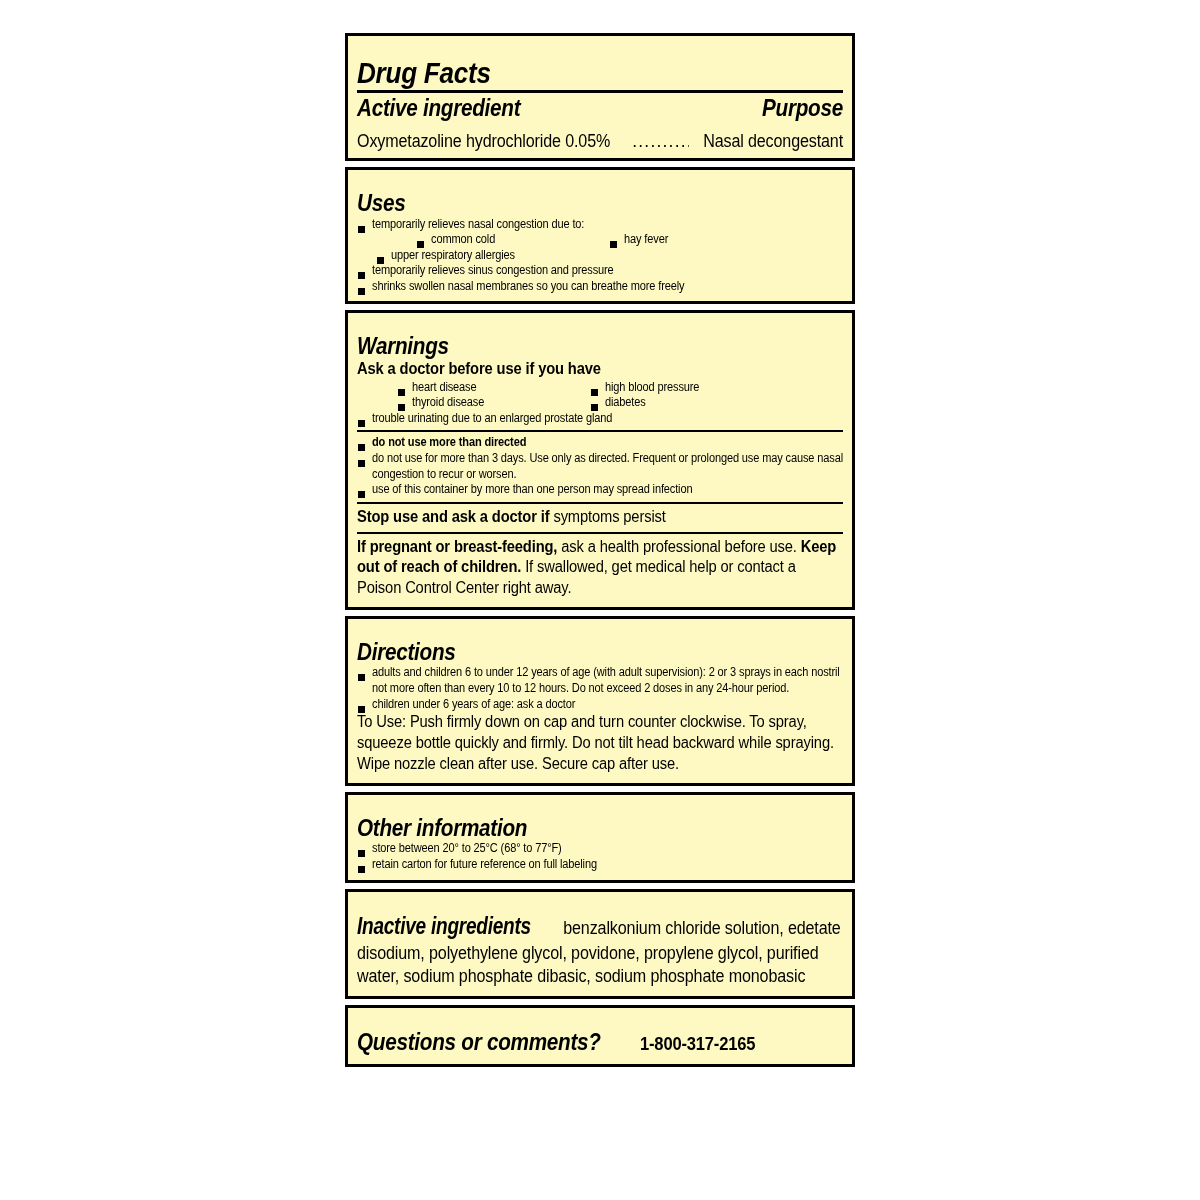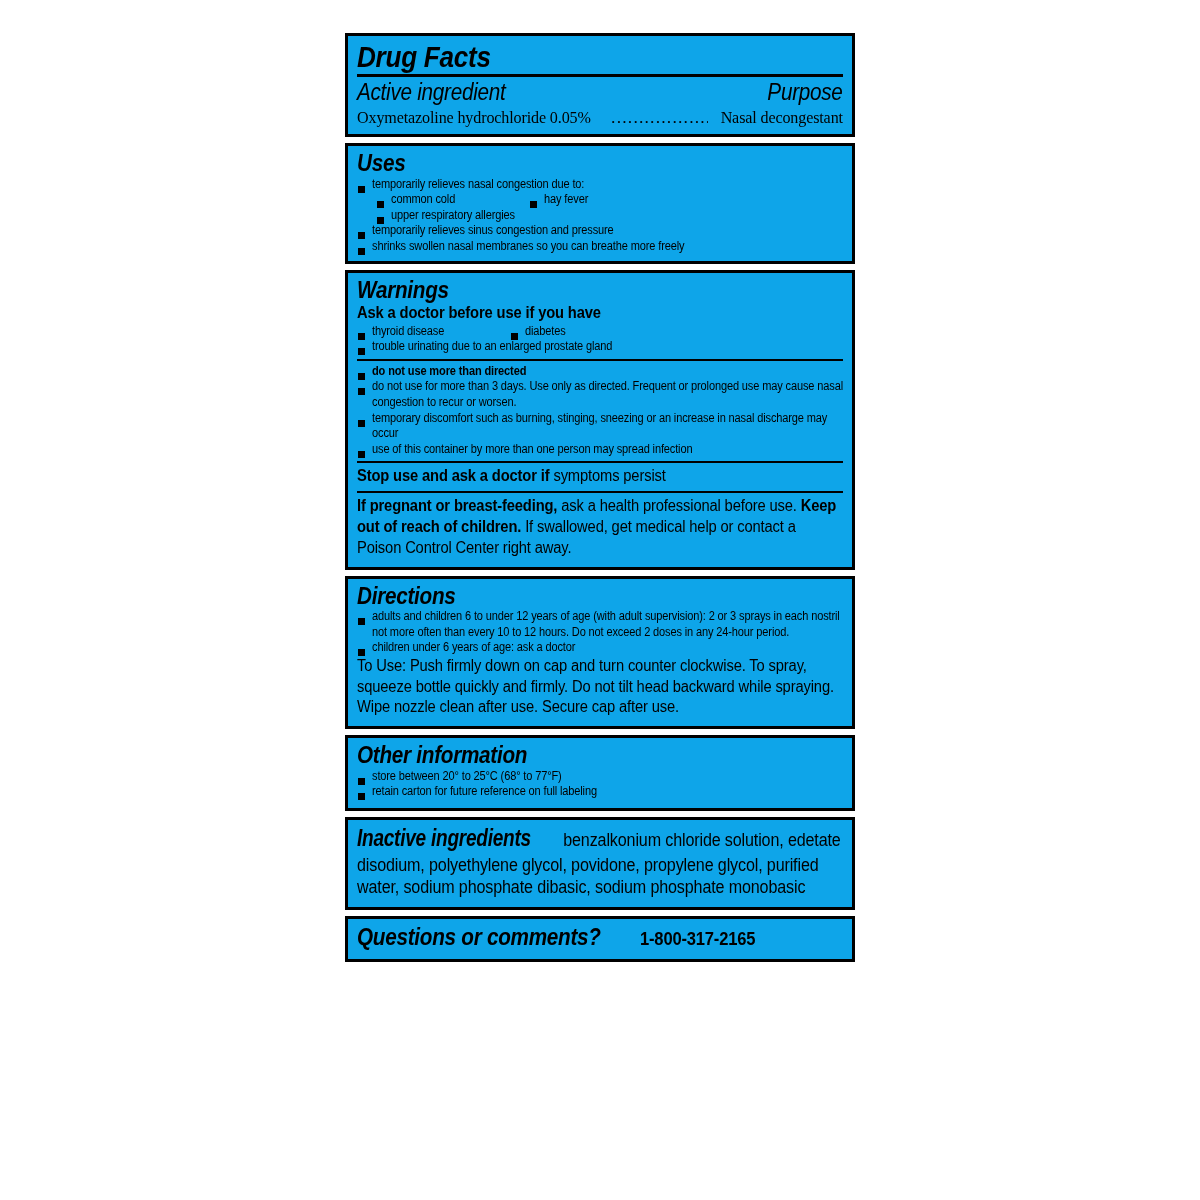--- a/index.html
+++ b/index.html
@@ -18,23 +18,23 @@
   #label {
     position: absolute;
     left: 345px;
     top: 33px;
     width: 510px;
   }
 
   
   .block {
     border: 3px solid #000;
-    background: #0ea5e9;
+    background: #fef9c3;
     box-sizing: border-box;
-    padding: 4px 9px 6px 9px;
+    padding: 20px 9px 6px 9px;
     margin-bottom: 6px;
   }
   .block:last-child { margin-bottom: 0; }
 
   
   .title {
     font-weight: bold;
     font-style: italic;
     font-size: 29px;
     line-height: 1.04;
@@ -52,21 +52,21 @@
     letter-spacing: -0.3px;
     transform: scaleX(0.90);
     transform-origin: left center;
     white-space: nowrap;
     margin: 1px 0 1px 0;
   }
   .hdr-row {
     display: flex;
     justify-content: space-between;
     align-items: baseline;
-    font-weight: normal;
+    font-weight: bold;
     font-style: italic;
     font-size: 23px;
     letter-spacing: -0.3px;
     margin: 1px 0 0 0;
   }
   .hdr-row > span {
     transform: scaleX(0.90);
     white-space: nowrap;
   }
   .hdr-row > span.l { transform-origin: left center; }
@@ -119,30 +119,29 @@
     background: #000;
   }
   ul.bl.indent { padding-left: 19px; }
   ul.bl.indent > li::before { top: 9px; }
 
   li .narrow { display:block; transform: scaleX(0.92); transform-origin: left top; width:108.7%; }
 
   .inline-pair {
     display: flex;
   }
-  .inline-pair > li { flex: 0 0 auto; }
+  .inline-pair > li { flex: 0 0 auto; margin-left: 40px; }
   .inline-pair > li:first-child { width: 138px; }
 
   .active-line {
     display: flex;
     align-items: baseline;
     font-size: 17.5px;
     letter-spacing: -0.15px;
-    margin-top: 1px;
-    font-family: Liberation Serif, serif;
+    margin-top: 9px;
   }
   .active-line .nm { transform: scaleX(0.92); transform-origin:left center; white-space: nowrap; }
   .active-line .dots {
     flex: 1 1 auto;
     overflow: hidden;
     white-space: nowrap;
     letter-spacing: 1.2px;
     margin: 0 2px 0 0;
   }
   .active-line .pp { transform: scaleX(0.92); transform-origin:right center; white-space: nowrap; }
@@ -239,43 +238,48 @@
   </div>
 
   <div class="block">
     <div class="sec-head">Warnings</div>
 
     <div class="body-txt b">
         <span class="narrow">Ask a doctor before use if you have</span>
       </div>
     <ul class="bl inline-pair">
       <li>
+          <span class="narrow">heart disease</span>
+        </li>
+      <li>
+          <span class="narrow">high blood pressure</span>
+        </li>
+    </ul>
+    <ul class="bl inline-pair">
+      <li>
           <span class="narrow">thyroid disease</span>
         </li>
       <li>
           <span class="narrow">diabetes</span>
         </li>
     </ul>
     <ul class="bl">
       <li>
           <span class="narrow">trouble urinating due to an enlarged prostate gland</span>
         </li>
     </ul>
 
     <div class="rule-thin"></div>
 
     <ul class="bl">
       <li class="b">
           <span class="narrow">do not use more than directed</span>
         </li>
       <li>
           <span class="narrow">do not use for more than 3 days.  Use only as directed.  Frequent or prolonged use may cause nasal congestion to recur or worsen.</span>
-        </li>
-      <li>
-          <span class="narrow">temporary discomfort such as burning, stinging, sneezing or an increase in nasal discharge may occur</span>
         </li>
       <li>
           <span class="narrow">use of this container by more than one person may spread infection</span>
         </li>
     </ul>
 
     <div class="rule-thin"></div>
 
     <div class="body-txt">
         <span class="narrow"><span class="b">Stop use and ask a doctor if</span> <span>symptoms persist</span></span>

